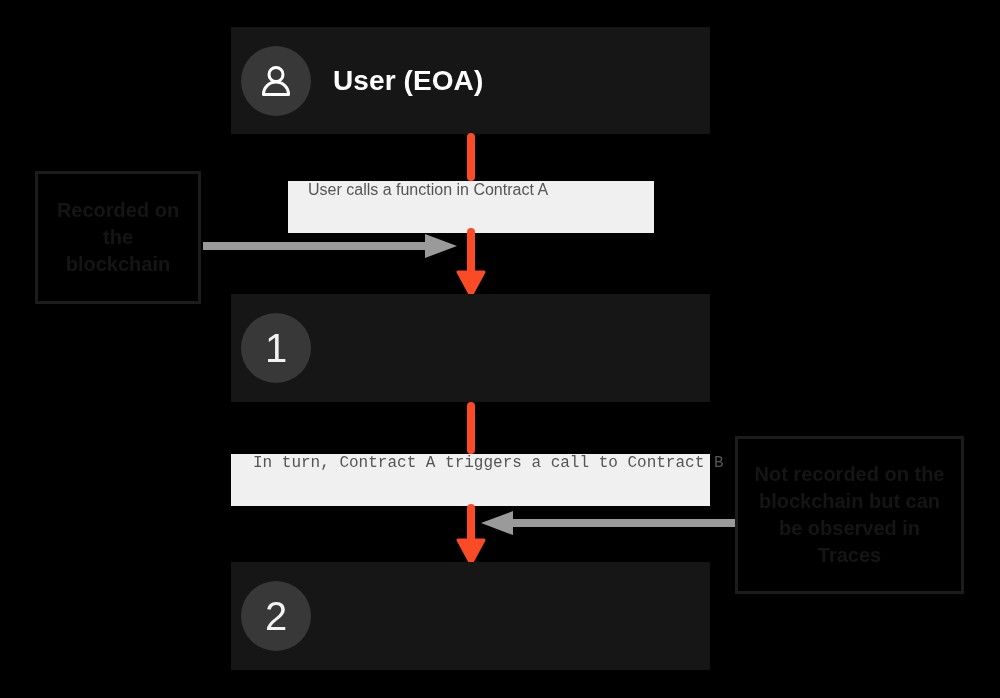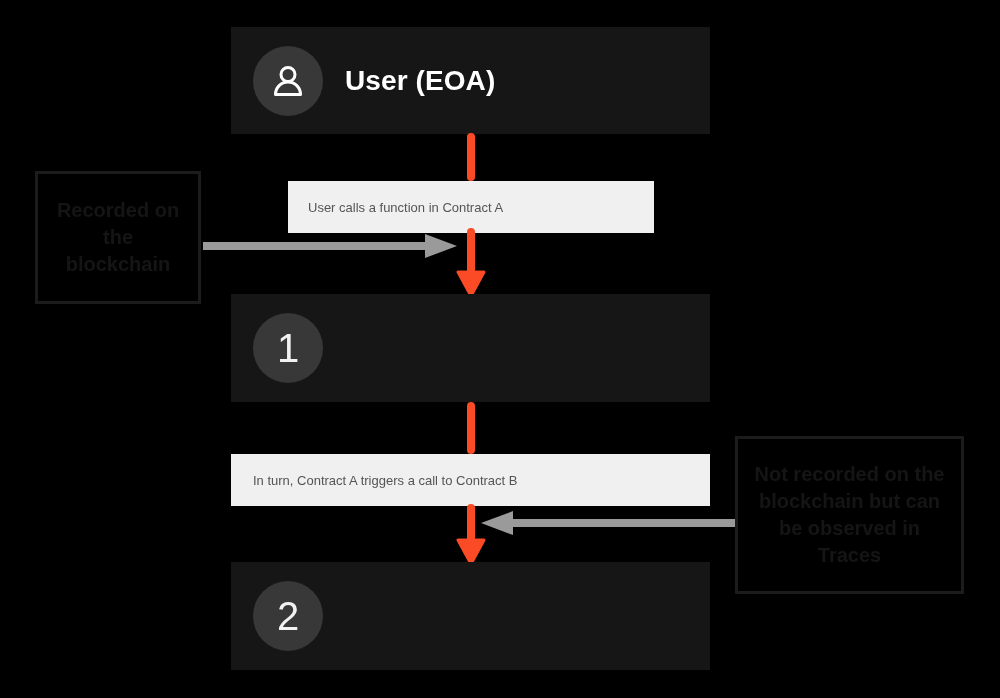--- a/index.html
+++ b/index.html
@@ -24,21 +24,21 @@
 
   
   .node {
     position: absolute;
     left: 231px;
     width: 479px;
     background: #161616;
     display: flex;
     align-items: center;
     box-sizing: border-box;
-    padding-left: 22px;
+    padding-left: 10px;
   }
   #node-user     { top: 27px;  height: 107px; }
   #node-contract-a { top: 294px; height: 108px; }
   #node-contract-b { top: 562px; height: 108px; }
 
   .node-badge {
     width: 70px;
     height: 70px;
     border-radius: 50%;
     background: #383838;
@@ -76,35 +76,35 @@
   #flow-a-bottom { top: 228px; height: 70px; }
   #flow-b-top    { top: 402px; height: 52px; }
   #flow-b-bottom { top: 504px; height: 62px; }
   .flow-arrow svg { display: block; width: 100%; height: 100%; }
 
   
   .step-label {
     position: absolute;
     background: #f0f0f0;
     color: #555555;
-    font-size: 13px;
-    display: flex;
-    align-items: center;
+    font-size: 16px;
+    display: flex;
     box-sizing: border-box;
     white-space: nowrap;
   }
   #step-label-1 {
     left: 288px; top: 181px;
     width: 366px; height: 52px;
     padding-left: 20px;
   }
   #step-label-2 {
     left: 231px; top: 454px;
     width: 479px; height: 52px;
     padding-left: 22px;
+    font-family: Liberation Mono, monospace;
   }
 
   
   .annotation {
     position: absolute;
     background: #000000;
     border: 3px solid #1c1c1c;
     color: #151515;
     font-weight: 700;
     text-align: center;

